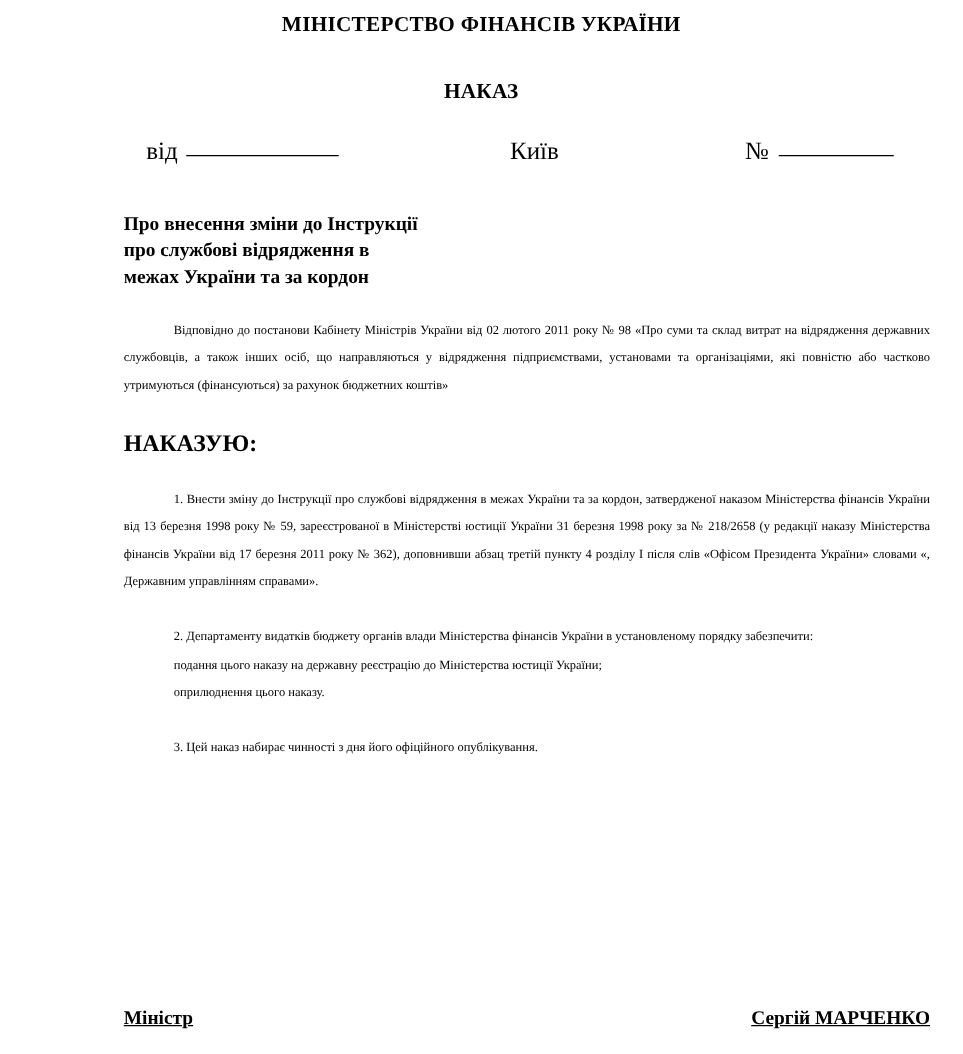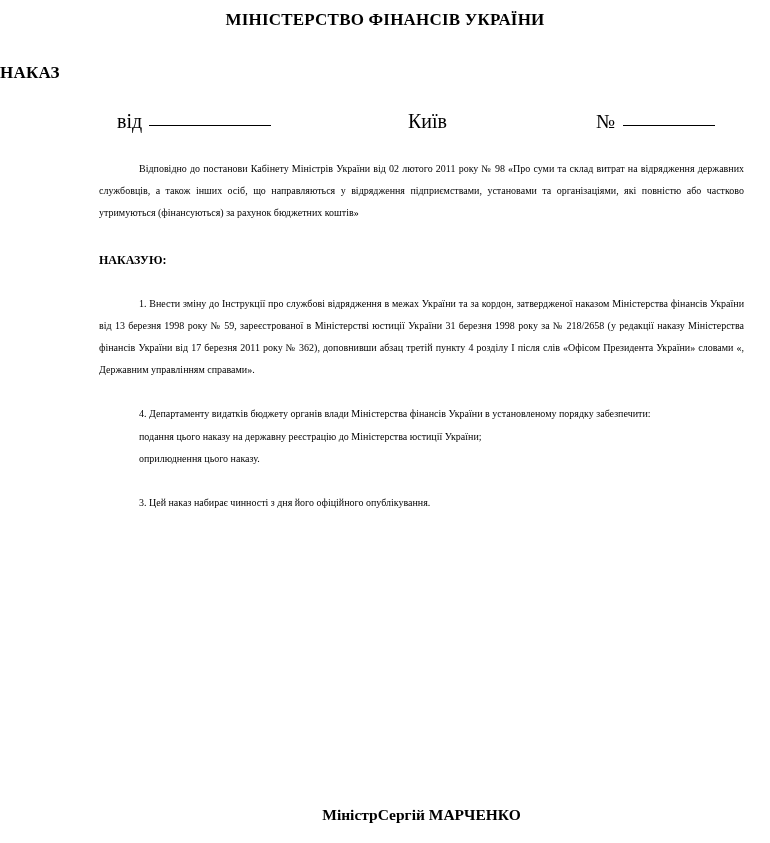--- a/index.html
+++ b/index.html
@@ -26,21 +26,21 @@
   
   .org-title {
     text-align: center;
     font-weight: bold;
     font-size: 17px;
     letter-spacing: 0.2px;
     margin: 0;
     padding-top: 10px;
   }
   .doc-type {
-    text-align: left;
+    text-align: center;
     font-weight: bold;
     font-size: 17px;
     letter-spacing: 0.2px;
     margin: 0;
     padding-top: 33px;
   }
 
   
   .meta-line {
     position: relative;
@@ -106,70 +106,76 @@
   p.para.last-left {
     text-align: left;
   }
   .gap-intro { height: 22px; }
   .gap-para  { height: 22px; }
 
   .order-word {
     margin: 0;
     padding-top: 24px;
     font-weight: bold;
-    font-size: 12px;
+    font-size: 19px;
     line-height: 22px;
     text-align: left;
   }
 
   
   .signature {
     position: absolute;
     left: 99px;
     right: 26px;
     top: 806px;
     display: flex;
-    justify-content: center;
+    justify-content: space-between;
     align-items: baseline;
     font-weight: bold;
     font-size: 15.5px;
+    text-decoration: underline;
   }
   .signature span { white-space: nowrap; }
 </style>
 </head>
 <body>
 
 <div class="page">
 
   <div class="org-title">МІНІСТЕРСТВО ФІНАНСІВ УКРАЇНИ</div>
 
   <div class="doc-type">НАКАЗ</div>
 
   <div class="meta-line">
     <div class="meta-from"><span>від</span><span class="rule rule-from"></span></div>
     <div class="meta-city">Київ</div>
     <div class="meta-number"><span>№</span><span class="rule rule-num"></span></div>
   </div>
 
+  <div class="subject">
+    <div>Про внесення зміни до Інструкції</div>
+    <div>про службові відрядження в</div>
+    <div>межах України та за кордон</div>
+  </div>
 
   <div class="body">
 
     <div class="gap-intro"></div>
 
     <p class="para">Відповідно до постанови Кабінету Міністрів України від 02 лютого 2011 року № 98 «Про суми та склад витрат на відрядження державних службовців, а також інших осіб, що направляються у відрядження підприємствами, установами та організаціями, які повністю або частково утримуються (фінансуються) за рахунок бюджетних коштів»</p>
 
     <div class="order-word">НАКАЗУЮ:</div>
 
     <div class="gap-para"></div>
 
     <p class="para">1. Внести зміну до Інструкції про службові відрядження в межах України та за кордон, затвердженої наказом Міністерства фінансів України від 13 березня 1998 року № 59, зареєстрованої в Міністерстві юстиції України 31 березня 1998 року за № 218/2658 (у редакції наказу Міністерства фінансів України від 17 березня 2011 року № 362), доповнивши абзац третій пункту 4 розділу I після слів «Офісом Президента України» словами «, Державним управлінням справами».</p>
 
     <div class="gap-para"></div>
 
-    <p class="para">4. Департаменту видатків бюджету органів влади Міністерства фінансів України в установленому порядку забезпечити:</p>
+    <p class="para">2. Департаменту видатків бюджету органів влади Міністерства фінансів України в установленому порядку забезпечити:</p>
     <p class="para">подання цього наказу на державну реєстрацію до Міністерства юстиції України;</p>
     <p class="para last-left">оприлюднення цього наказу.</p>
 
     <div class="gap-para"></div>
 
     <p class="para last-left">3. Цей наказ набирає чинності з дня його офіційного опублікування.</p>
 
     <div class="gap-para"></div>
 
 

